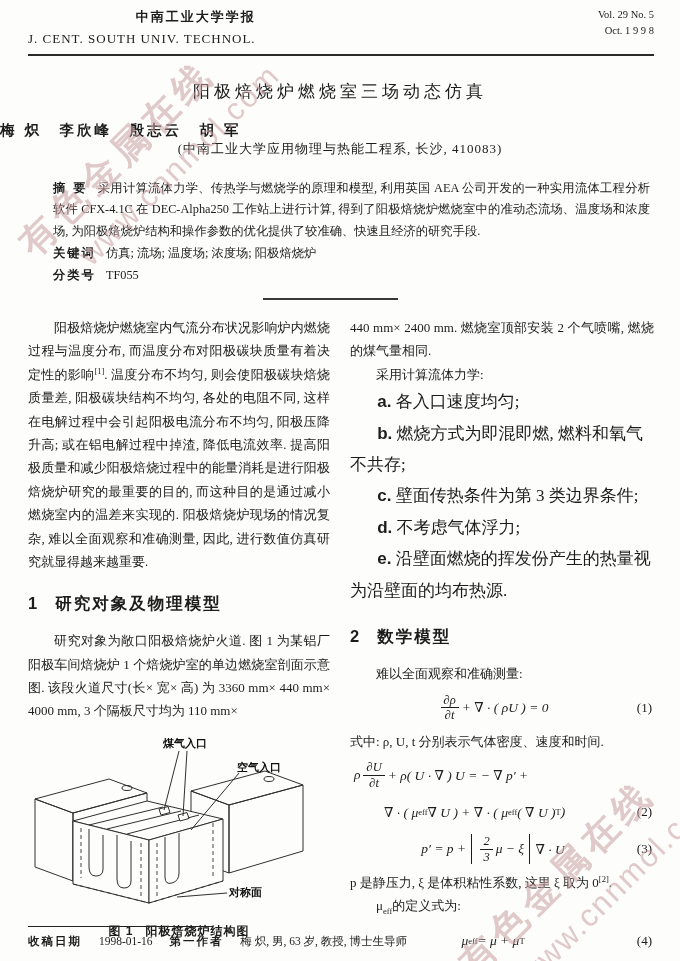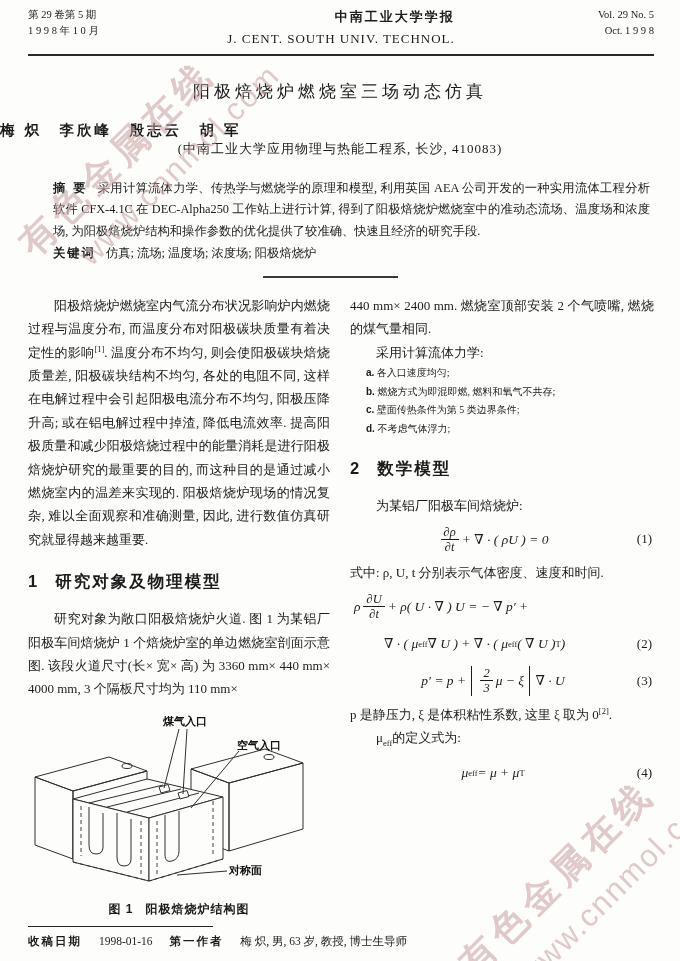--- a/index.html
+++ b/index.html
@@ -51,21 +51,21 @@
   .col-left{width:302px; flex:none;}
   .col-right{flex:1; min-width:0;}
   .body{font-size:13px; line-height:1.8; text-align:justify; margin:0;}
   .indent{text-indent:2em;}
   sup.ref{font-size:8.5px;}
   .sec{
     display:flex; align-items:baseline; gap:16px; margin:20px 0 14px;
     font-size:16.5px; font-weight:bold; letter-spacing:2px;
     font-family:"Liberation Sans","DejaVu Sans",sans-serif;
   }
-  .cond{font-size:10px; line-height:1.85; margin:0; text-indent:1.6em;}
+  .cond{font-size:17px; line-height:1.85; margin:0; text-indent:1.6em;}
   .cond b{font-family:"Liberation Sans","DejaVu Sans",sans-serif; font-style:normal;}
   
   .eq{position:relative; display:flex; align-items:center; justify-content:center;
       margin:7px 18px 7px 0; font-size:13.5px; font-style:italic; min-height:30px;}
   .eq.eq-left{justify-content:flex-start; margin-left:4px;}
   .eq.eq-ind{justify-content:flex-start; margin-left:34px;}
   .eqno{position:absolute; right:-16px; font-style:normal; font-size:13px;}
   .frac{display:inline-flex; flex-direction:column; align-items:center;
         line-height:1.15; font-size:12.5px; margin:0 3px; vertical-align:middle;}
   .frac .fnum{border-bottom:1px solid #1c1c1c; padding:0 3px;}
@@ -97,42 +97,39 @@
   <div class="wm wm1" style="color: rgba(200,158,158,0.55)">
     <div class="l1">有色金属在线</div>
     <div class="l2">www.cnnmol.com</div>
   </div>
   <div class="wm wm2" style="color: rgba(200,158,158,0.55)">
     <div class="l1">有色金属在线</div>
     <div class="l2">www.cnnmol.com</div>
   </div>
 
   <header class="jheader">
-    <div class="jh-left">
-      <div>第 29 卷第 5 期</div>
-      <div>1 9 9 8 年 1 0 月</div>
-    </div>
     <div class="jh-center">
       <div class="jh-cn">中南工业大学学报</div>
       <div class="jh-en">J.  CENT.  SOUTH  UNIV.  TECHNOL.</div>
     </div>
     <div class="jh-right">
       <div>Vol. 29   No. 5</div>
       <div>Oct.    1 9 9 8</div>
     </div>
   </header>
   <div class="jheader-rule"></div>
 
   <h1 class="title">阳极焙烧炉燃烧室三场动态仿真</h1>
   <div class="authors">梅  炽　李欣峰　殷志云　胡  军</div>
   <div class="affiliation">(中南工业大学应用物理与热能工程系, 长沙, 410083)</div>
 
   <div class="abstract">
     <p><span class="blabel">摘  要</span><span>采用计算流体力学、传热学与燃烧学的原理和模型, 利用英国 AEA 公司开发的一种实用流体工程分析软件 CFX-4.1C 在 DEC-Alpha250 工作站上进行计算, 得到了阳极焙烧炉燃烧室中的准动态流场、温度场和浓度场, 为阳极焙烧炉结构和操作参数的优化提供了较准确、快速且经济的研究手段.</span></p>
     <p><span class="blabel">关键词</span><span>仿真;  流场;  温度场;  浓度场;  阳极焙烧炉</span></p>
+    <p><span class="blabel">分类号</span><span>TF055</span></p>
   </div>
 
   <div class="sep-rule"></div>
 
   <div class="columns">
 
     <div class="col-left">
       <p class="body indent"><span>阳极焙烧炉燃烧室内气流分布状况影响炉内燃烧过程与温度分布, 而温度分布对阳极碳块质量有着决定性的影响</span><sup class="ref">[1]</sup><span>. 温度分布不均匀, 则会使阳极碳块焙烧质量差, 阳极碳块结构不均匀, 各处的电阻不同, 这样在电解过程中会引起阳极电流分布不均匀, 阳极压降升高; 或在铝电解过程中掉渣, 降低电流效率. 提高阳极质量和减少阳极焙烧过程中的能量消耗是进行阳极焙烧炉研究的最重要的目的, 而这种目的是通过减小燃烧室内的温差来实现的. 阳极焙烧炉现场的情况复杂, 难以全面观察和准确测量, 因此, 进行数值仿真研究就显得越来越重要.</span></p>
 
       <h2 class="sec">
@@ -179,29 +176,30 @@
         </svg>
         <figcaption><span class="cl">图 1</span><span>阳极焙烧炉结构图</span></figcaption>
       </figure>
     </div>
 
     <div class="col-right">
       <p class="body">440 mm× 2400 mm. 燃烧室顶部安装 2 个气喷嘴, 燃烧的煤气量相同.</p>
       <p class="body indent">采用计算流体力学:</p>
       <p class="cond"><b>a.</b> <span>各入口速度均匀;</span></p>
       <p class="cond"><b>b.</b> <span>燃烧方式为即混即燃, 燃料和氧气不共存;</span></p>
-      <p class="cond"><b>c.</b> <span>壁面传热条件为第 5 类边界条件;</span></p>
+      <p class="cond"><b>c.</b> <span>壁面传热条件为第 3 类边界条件;</span></p>
       <p class="cond"><b>d.</b> <span>不考虑气体浮力;</span></p>
+      <p class="cond"><b>e.</b> <span>沿壁面燃烧的挥发份产生的热量视为沿壁面的均布热源.</span></p>
 
       <h2 class="sec">
           <span>2</span>
           <span>数学模型</span>
         </h2>
 
-      <p class="body indent">为某铝厂阳极车间焙烧炉:</p>
+      <p class="body indent">难以全面观察和准确测量:</p>
 
       <div class="eq">
         <span class="frac">
             <span class="fnum">∂ρ</span>
             <span>∂t</span>
           </span>
         <span>+ ∇ · ( ρU ) = 0</span>
         <span class="eqno">(1)</span>
       </div>
 

